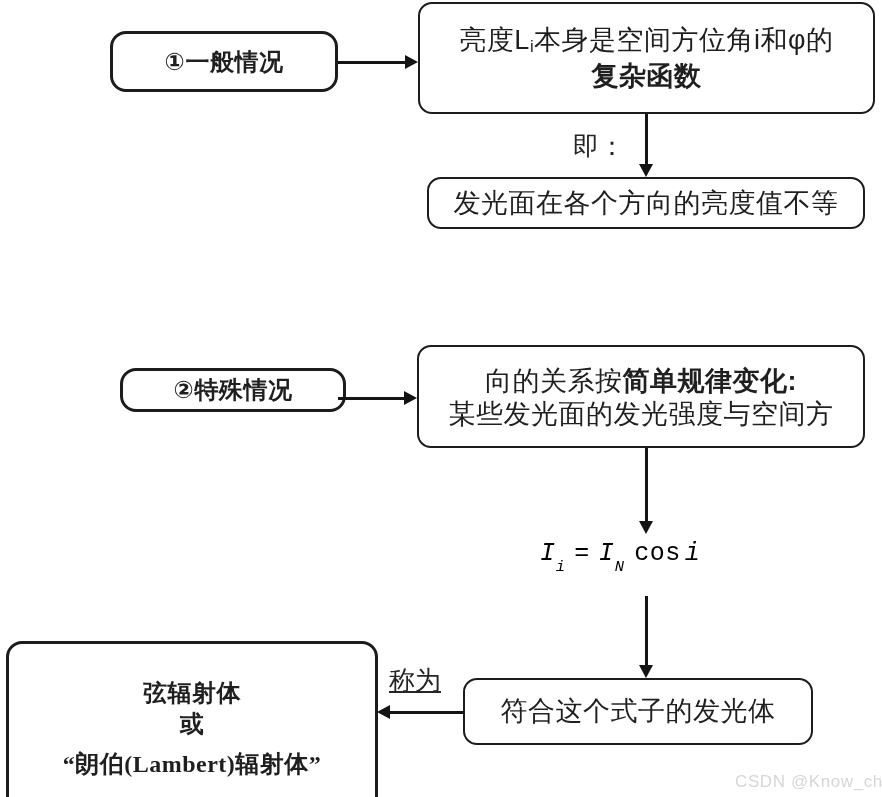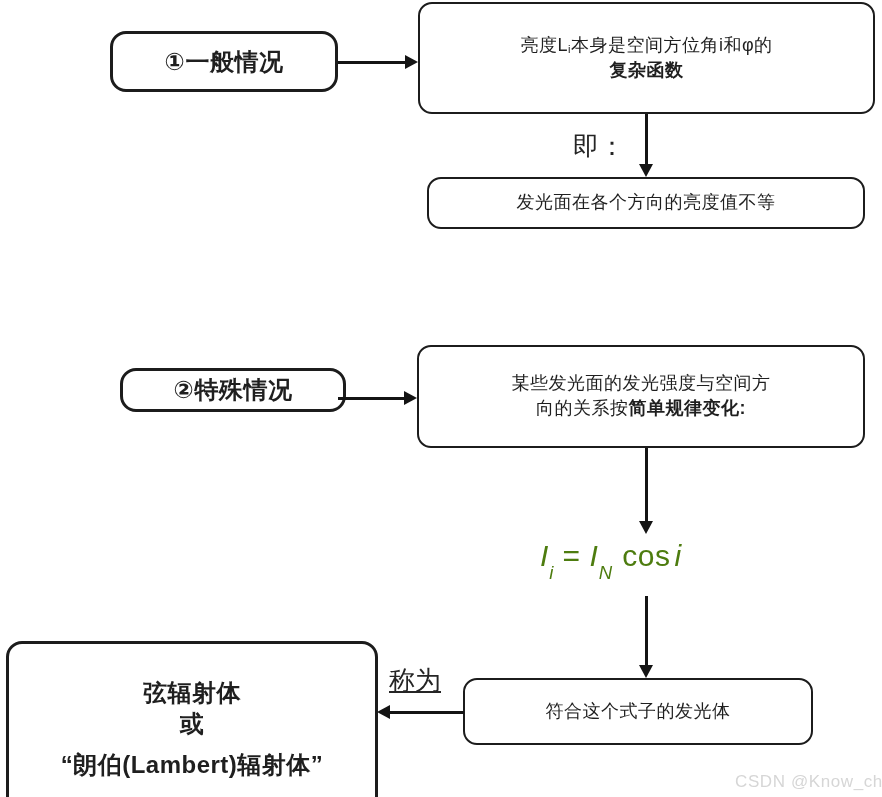--- a/index.html
+++ b/index.html
@@ -34,21 +34,21 @@
     color: #1f1f1f;
     letter-spacing: 0.5px;
   }
   .node.pill {
     border-radius: 16px;
     border-width: 3px;
     font-weight: bold;
   }
   .node .inner { width: 100%; padding: 0 10px; }
 
-  .fs-reg { font-size: 18px; font-weight: 400; }
+  .fs-reg { font-size: 27px; font-weight: 400; }
   .fs-big { font-size: 24px; font-weight: 400; }
   .b { font-weight: bold; }
 
   sub.li {
     font-size: 0.62em;
     vertical-align: baseline;
     position: relative;
     top: 0.22em;
     font-weight: 400;
   }
@@ -85,23 +85,23 @@
   .edge-label {
     position: absolute;
     font-size: 26px;
     color: #252525;
     white-space: nowrap;
   }
 
   
   .formula {
     position: absolute;
-    font-family: Liberation Sans, sans-serif;
-    font-size: 30px;
-    color: #4d7c0f;
+    font-family: Liberation Mono, monospace;
+    font-size: 25px;
+    color: #000000;
     white-space: nowrap;
     letter-spacing: 0.5px;
   }
   .formula i { font-style: italic; }
   .formula .sb {
     font-size: 0.62em;
     font-style: italic;
     vertical-align: sub;
     position: relative;
     top: 0.30em;
@@ -148,22 +148,22 @@
 
   <div class="node pill" style="left:120px; top:368px; width:226px; height:44px;">
     <span class="inner fs-big b">②特殊情况</span>
   </div>
 
   <div class="hline" style="left:338px; top:397px; width:67px;"></div>
   <div class="arrow-r" style="left:404px; top:391px;"></div>
 
   <div class="node" style="left:417px; top:345px; width:448px; height:103px;">
     <div class="inner">
+      <div class="fs-reg" style="white-space:nowrap; margin-top:3px;"><span>向的关系按</span><span class="b">简单规律变化:</span></div>
       <div class="fs-reg" style="white-space:nowrap;">某些发光面的发光强度与空间方</div>
-      <div class="fs-reg" style="white-space:nowrap; margin-top:3px;"><span>向的关系按</span><span class="b">简单规律变化:</span></div>
     </div>
   </div>
 
   <div class="vline" style="left:645px; top:448px; height:75px;"></div>
   <div class="arrow-d" style="left:639px; top:521px;"></div>
 
   <div class="formula" style="left:540px; top:539px;"><i>I</i><span class="sb">i</span><span class="op">=</span><i>I</i><span class="sb">N</span><span class="fn">cos</span><i style="padding-left:4px;">i</i></div>
 
   <div class="vline" style="left:645px; top:596px; height:71px;"></div>
   <div class="arrow-d" style="left:639px; top:665px;"></div>
@@ -173,19 +173,19 @@
   </div>
 
   <div class="hline" style="left:382px; top:711px; width:82px;"></div>
   <div class="arrow-l" style="left:377px; top:705px;"></div>
   <div class="edge-label" style="left:389px; top:663px;text-decoration:underline;"><span>称为</span></div>
 
   <div class="node pill" style="left:6px; top:641px; width:372px; height:175px;">
     <div class="inner">
       <div class="fs-big b">弦辐射体</div>
       <div class="fs-big b" style="margin-top:2px;">或</div>
-      <div class="fs-big b" style="margin-top:12px; white-space:nowrap;">“朗伯(Lambert)辐射体”</div>
+      <div class="fs-big b" style="margin-top:12px; white-space:nowrap;font-family:Liberation Serif, serif;">“朗伯(Lambert)辐射体”</div>
     </div>
   </div>
 
   <div class="watermark" style="left:735px; top:772px;"><span>CSDN @Know_chen</span></div>
 
 </div>
 
 </body></html>

